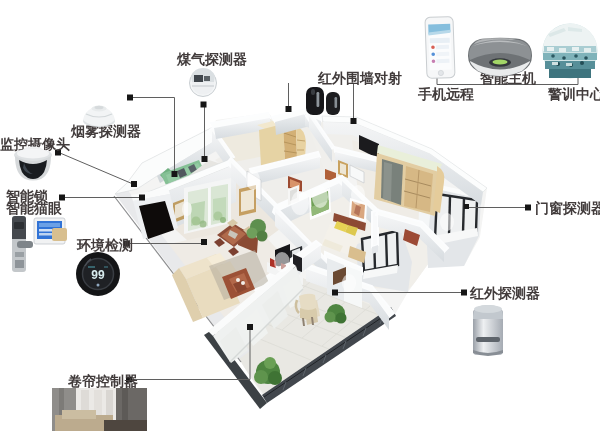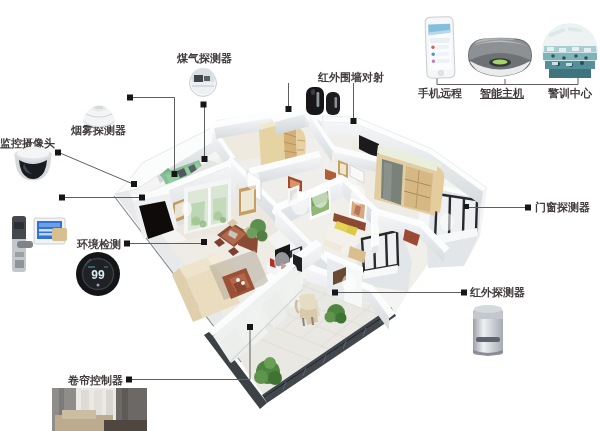--- a/index.html
+++ b/index.html
@@ -1,18 +1,18 @@
 <!DOCTYPE html>
 <html><head>
 <meta charset="utf-8">
 <style>
 html,body{margin:0;padding:0;background:#fff;}
 #stage{position:relative;width:600px;height:431px;background:#fff;overflow:hidden;
  font-family:"Liberation Sans",sans-serif;}
-.lbl{position:absolute;font-weight:bold;font-size:11px;color:#423c3c;letter-spacing:0px;white-space:nowrap;}
+.lbl{position:absolute;font-weight:bold;font-size:14px;color:#423c3c;letter-spacing:0px;white-space:nowrap;}
 </style>
 </head>
 <body>
 <div id="stage">
 <svg width="600" height="431" viewBox="0 0 600 431" xmlns="http://www.w3.org/2000/svg">
 <defs>
 <linearGradient id="wf1" x1="0" y1="0" x2="0" y2="1">
  <stop offset="0" stop-color="#f4f5f6"></stop>
           <stop offset="1" stop-color="#d7dce0"></stop>
 </linearGradient>
@@ -433,30 +433,31 @@
 </g>
 </svg>
 
 
 <div class="lbl" style="left:177px;top:51px;">煤气探测器</div>
 
 <div class="lbl" style="left:71px;top:91px;margin-top:32px;">烟雾探测器</div>
 
 <div class="lbl" style="left:0;top:136px;">监控摄像头</div>
 
+<div class="lbl" style="left:6px;top:190px;line-height:12px;">智能锁<br>智能猫眼</div>
 
 <div class="lbl" style="left:77px;top:237px;">环境检测</div>
 
 <div class="lbl" style="left:68px;top:373px;">卷帘控制器</div>
 
 <div class="lbl" style="left:290px;top:70px;padding-left:28px;">红外围墙对射</div>
 
 <div class="lbl" style="left:418px;top:86px;">手机远程</div>
 
-<div class="lbl" style="left:480px;top:86px;text-decoration:underline;">智能主机</div>
+<div class="lbl" style="left:480px;top:70px;">智能主机</div>
 
 <div class="lbl" style="left:548px;top:86px;text-align:center;">警训中心</div>
 
 <div class="lbl" style="left:535px;top:200px;">门窗探测器</div>
 
 <div class="lbl" style="left:470px;top:285px;">红外探测器</div>
 
 
 <svg width="600" height="431" viewBox="0 0 600 431" style="position:absolute;left:0;top:0" xmlns="http://www.w3.org/2000/svg">
 <defs>

